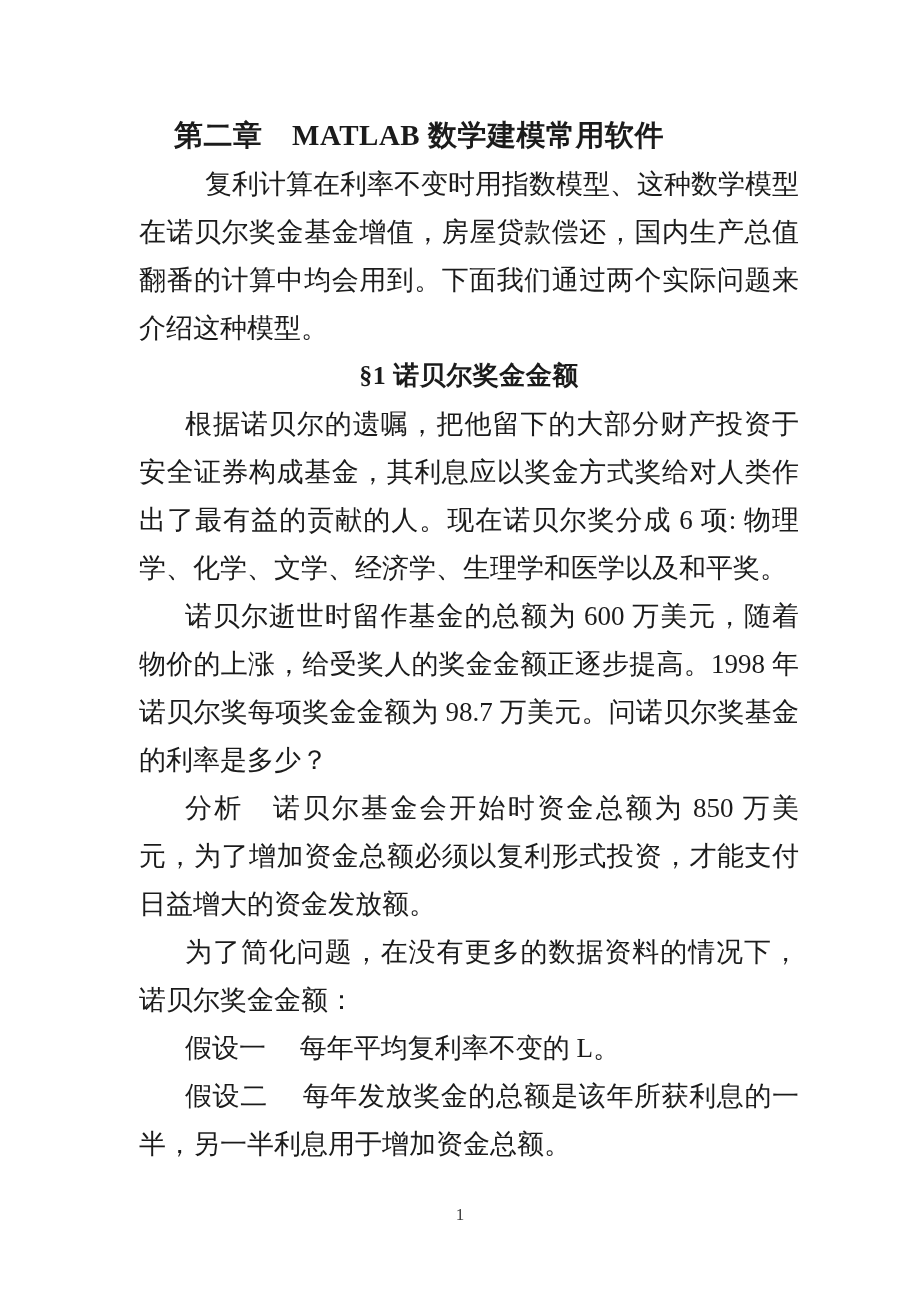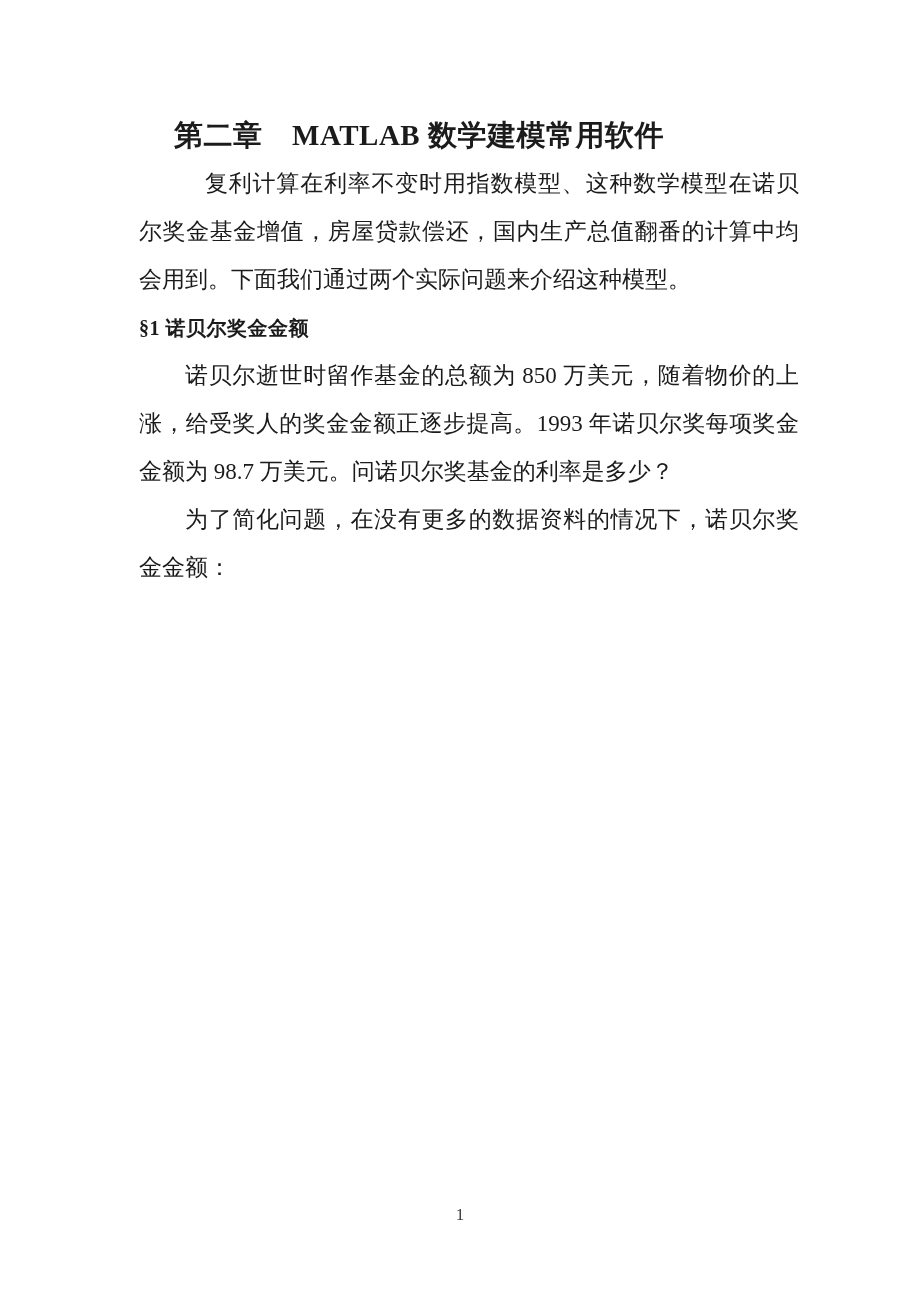--- a/index.html
+++ b/index.html
@@ -32,29 +32,29 @@
     line-height: 50px;
     white-space: nowrap;
     letter-spacing: 0.5px;
   }
   .chapter-title.t1 {
     transform: translateX(-50px);
   }
   .section-heading {
     margin: 0;
     width: 100%;
-    text-align: left;
-    font-size: 20px;
+    text-align: center;
+    font-size: 26px;
     font-weight: bold;
     line-height: 48px;
     letter-spacing: 0.5px;
   }
   .para {
     margin: 0;
-    font-size: 23px;
+    font-size: 27px;
     line-height: 48px;
     text-align: justify;
     text-indent: 46px;
   }
   .para.indent-lg {
     text-indent: 66px;
   }
   .page-number {
     position: absolute;
     left: 0;
@@ -73,24 +73,28 @@
   <div class="content">
 
     <h1 class="chapter-title t1">第二章　MATLAB 数学建模常用软件</h1>
 
 
     <p class="para indent-lg">复利计算在利率不变时用指数模型、这种数学模型在诺贝尔奖金基金增值，房屋贷款偿还，国内生产总值翻番的计算中均会用到。下面我们通过两个实际问题来介绍这种模型。</p>
 
     <h2 class="section-heading">§1 诺贝尔奖金金额</h2>
 
 
+    <p class="para">根据诺贝尔的遗嘱，把他留下的大部分财产投资于安全证券构成基金，其利息应以奖金方式奖给对人类作出了最有益的贡献的人。现在诺贝尔奖分成 6 项: 物理学、化学、文学、经济学、生理学和医学以及和平奖。</p>
 
-    <p class="para">诺贝尔逝世时留作基金的总额为 850 万美元，随着物价的上涨，给受奖人的奖金金额正逐步提高。1993 年诺贝尔奖每项奖金金额为 98.7 万美元。问诺贝尔奖基金的利率是多少？</p>
+    <p class="para">诺贝尔逝世时留作基金的总额为 600 万美元，随着物价的上涨，给受奖人的奖金金额正逐步提高。1998 年诺贝尔奖每项奖金金额为 98.7 万美元。问诺贝尔奖基金的利率是多少？</p>
 
+    <p class="para">分析　诺贝尔基金会开始时资金总额为 850 万美元，为了增加资金总额必须以复利形式投资，才能支付日益增大的资金发放额。</p>
 
     <p class="para">为了简化问题，在没有更多的数据资料的情况下，诺贝尔奖金金额：</p>
 
+    <p class="para">假设一　 每年平均复利率不变的 L。</p>
 
+    <p class="para">假设二　 每年发放奖金的总额是该年所获利息的一半，另一半利息用于增加资金总额。</p>
 
   </div>
 
   <div class="page-number">1</div>
 </div>
 
 </body></html>

